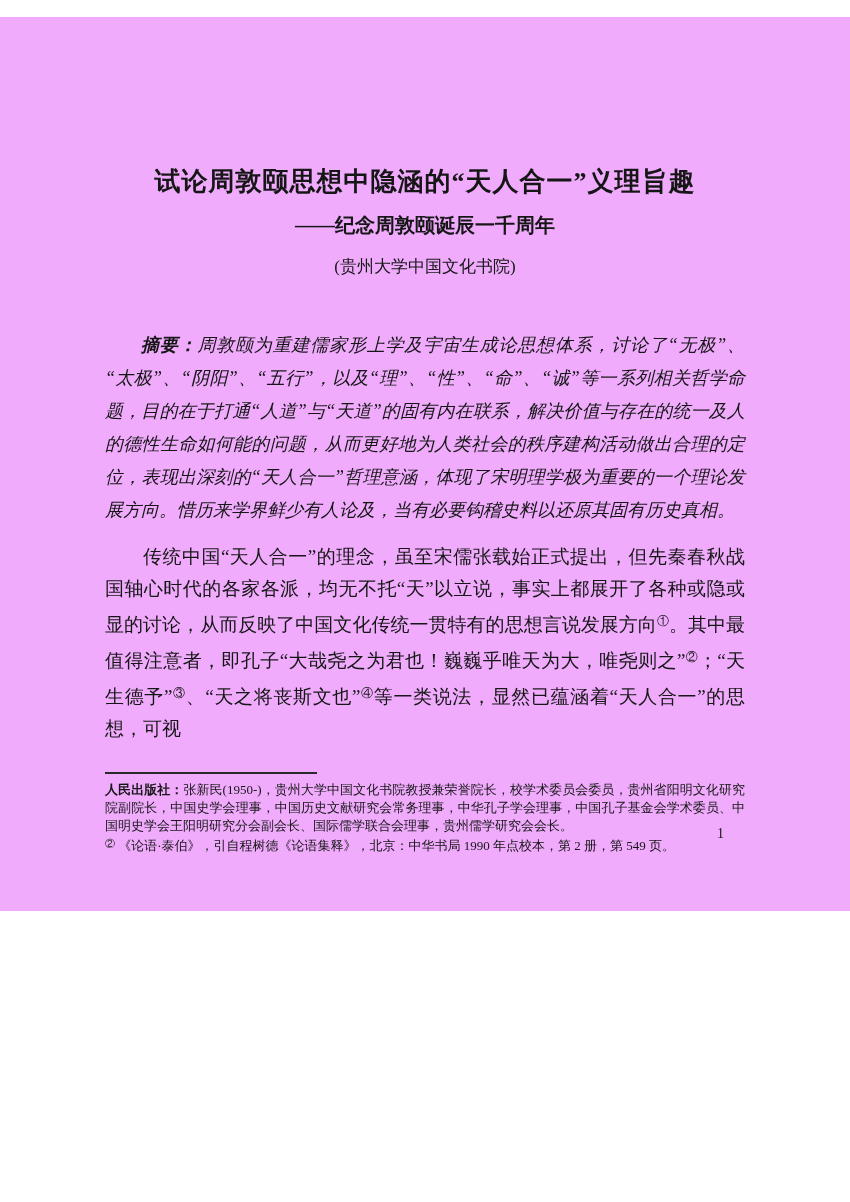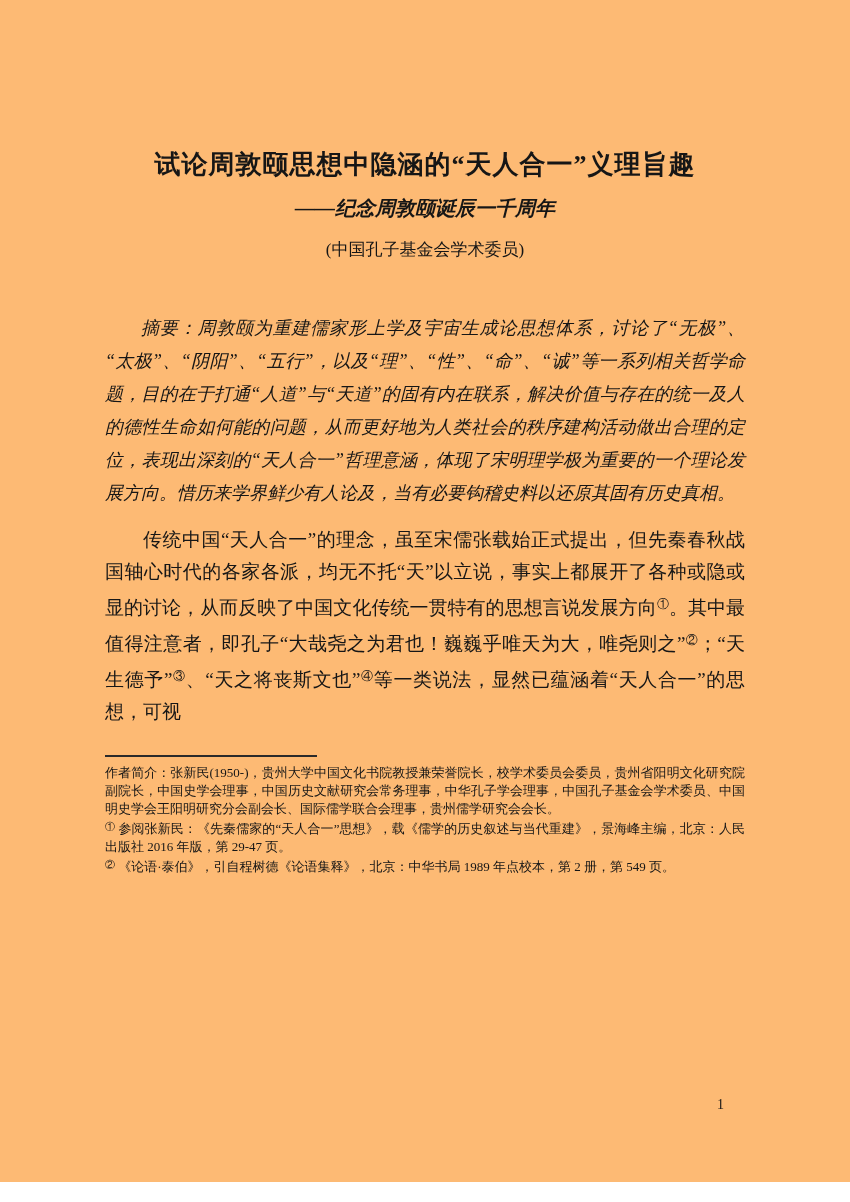--- a/index.html
+++ b/index.html
@@ -5,42 +5,42 @@
   html, body {
     margin: 0;
     padding: 0;
     background: #ffffff;
     color: #161616;
     font-family: "Liberation Serif", "DejaVu Serif", serif;
   }
   .page {
     position: relative;
     width: 850px;
-    height: 1182px;
-    background: #fdba74;
+    height: 894px;
+    background: #f0abfc;
     overflow: hidden;
+    margin-top: 17px;
   }
   .content {
     padding: 0 105px;
   }
   .title {
     margin: 148px 0 0 0;
     font-size: 26px;
     line-height: 34px;
     font-weight: bold;
     text-align: center;
     letter-spacing: 1px;
   }
   .subtitle {
     margin: 12px 0 0 0;
     font-size: 20px;
     line-height: 28px;
     font-weight: bold;
     text-align: center;
-    font-style: italic;
   }
   .author {
     margin-top: 50px;
     font-size: 17px;
     line-height: 24px;
     text-align: center;
   }
   .affiliation {
     margin-top: 16px;
     font-size: 17px;
@@ -57,21 +57,21 @@
   }
   .keywords {
     margin: 0;
     font-size: 18px;
     line-height: 33px;
     font-style: italic;
     text-indent: 2em;
     white-space: nowrap;
   }
   .abstract .label, .keywords .label, .fn .label {
-    font-weight: normal;
+    font-weight: bold;
   }
   .section-heading {
     margin: 66px 0 0 0;
     font-size: 21px;
     line-height: 28px;
     font-weight: bold;
     text-align: center;
   }
   .body-para {
     margin: 14px 0 0 0;
@@ -114,34 +114,33 @@
 </style>
 </head>
 <body>
 
 <div class="page">
   <div class="content">
 
     <h1 class="title">试论周敦颐思想中隐涵的“天人合一”义理旨趣</h1>
     <h2 class="subtitle">——纪念周敦颐诞辰一千周年</h2>
 
-    <div class="affiliation">(中国孔子基金会学术委员)</div>
+    <div class="affiliation">(贵州大学中国文化书院)</div>
 
     <p class="abstract"><span class="label">摘要：</span><span>周敦颐为重建儒家形上学及宇宙生成论思想体系，讨论了“无极”、“太极”、“阴阳”、“五行”，以及“理”、“性”、“命”、“诚”等一系列相关哲学命题，目的在于打通“人道”与“天道”的固有内在联系，解决价值与存在的统一及人的德性生命如何能的问题，从而更好地为人类社会的秩序建构活动做出合理的定位，表现出深刻的“天人合一”哲理意涵，体现了宋明理学极为重要的一个理论发展方向。惜历来学界鲜少有人论及，当有必要钩稽史料以还原其固有历史真相。</span></p>
 
 
 
     <p class="body-para"><span>传统中国“天人合一”的理念，虽至宋儒张载始正式提出，但先秦春秋战国轴心时代的各家各派，均无不托“天”以立说，事实上都展开了各种或隐或显的讨论，从而反映了中国文化传统一贯特有的思想言说发展方向</span><span class="sup">①</span><span>。其中最值得注意者，即孔子“大哉尧之为君也！巍巍乎唯天为大，唯尧则之”</span><span class="sup">②</span><span>；“天生德予”</span><span class="sup">③</span><span>、“天之将丧斯文也”</span><span class="sup">④</span><span>等一类说法，显然已蕴涵着“天人合一”的思想，可视</span></p>
 
     <div class="footnote-sep"></div>
 
     <div class="footnotes">
-      <p class="fn"><span class="label">作者简介：</span><span>张新民(1950-)，贵州大学中国文化书院教授兼荣誉院长，校学术委员会委员，贵州省阳明文化研究院副院长，中国史学会理事，中国历史文献研究会常务理事，中华孔子学会理事，中国孔子基金会学术委员、中国明史学会王阳明研究分会副会长、国际儒学联合会理事，贵州儒学研究会会长。</span></p>
+      <p class="fn"><span class="label">人民出版社：</span><span>张新民(1950-)，贵州大学中国文化书院教授兼荣誉院长，校学术委员会委员，贵州省阳明文化研究院副院长，中国史学会理事，中国历史文献研究会常务理事，中华孔子学会理事，中国孔子基金会学术委员、中国明史学会王阳明研究分会副会长、国际儒学联合会理事，贵州儒学研究会会长。</span></p>
       <div>
-          <p class="fn"><span class="fn-marker">①</span><span> 参阅张新民：《先秦儒家的“天人合一”思想》，载《儒学的历史叙述与当代重建》，景海峰主编，北京：人民出版社 2016 年版，第 29-47 页。</span></p>
-          <p class="fn"><span class="fn-marker">②</span><span> 《论语·泰伯》，引自程树德《论语集释》，北京：中华书局 1989 年点校本，第 2 册，第 549 页。</span></p>
+          <p class="fn"><span class="fn-marker">②</span><span> 《论语·泰伯》，引自程树德《论语集释》，北京：中华书局 1990 年点校本，第 2 册，第 549 页。</span></p>
         </div>
     </div>
 
   </div>
 
   <div class="page-number">1</div>
 </div>
 
 </body></html>

